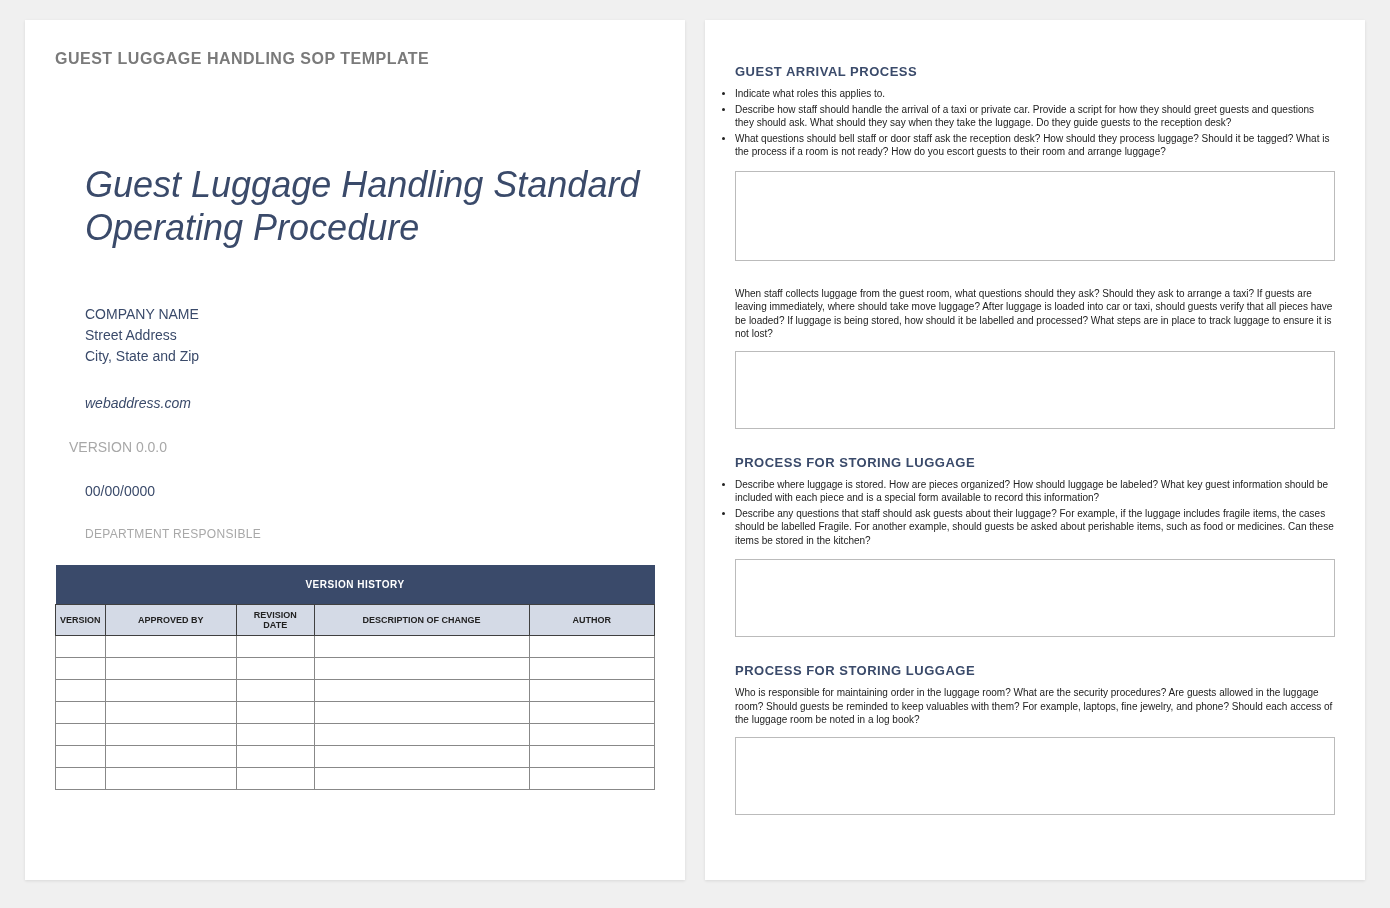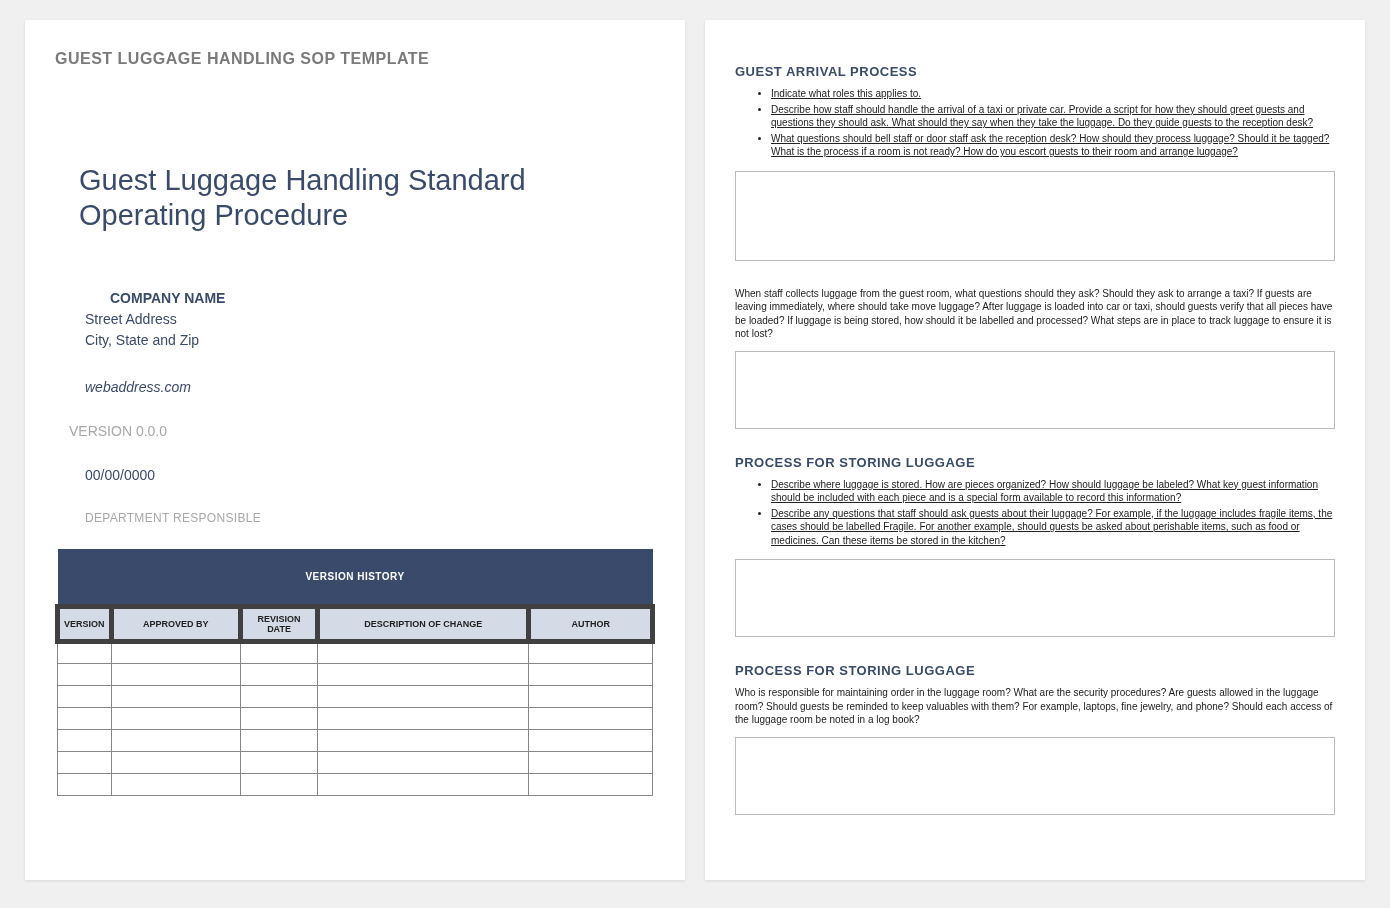--- a/index.html
+++ b/index.html
@@ -20,34 +20,35 @@
     position: relative;
   }
   .template-label {
     color: #7a7a7a;
     font-weight: bold;
     font-size: 16px;
     letter-spacing: 0.5px;
   }
   .main-title {
     color: #3a4a6a;
-    font-size: 29px;
+    font-size: 36px;
     font-weight: 300;
     line-height: 1.2;
     margin-top: 95px;
-    margin-left: 24px;
+    margin-left: 30px;
+    font-style: italic;
   }
   .info-block {
     margin-top: 55px;
     margin-left: 30px;
     color: #3a4a6a;
     font-size: 14px;
     line-height: 1.5;
   }
-  .info-block .company { font-weight: 700; margin-left: 25px; }
+  .info-block .company { font-weight: 400; }
   .web-address {
     margin-top: 28px;
     margin-left: 30px;
     color: #3a4a6a;
     font-size: 14px;
     font-style: italic;
   }
   .version-line {
     margin-top: 28px;
     margin-left: 14px;
@@ -71,32 +72,32 @@
     width: 100%;
     border-collapse: collapse;
     margin-top: 24px;
     font-size: 10px;
   }
   .version-table th.table-title {
     background: #3a4a6a;
     color: #fff;
     font-weight: bold;
     font-size: 10px;
-    padding: 22px;
+    padding: 14px;
     text-align: center;
     letter-spacing: 0.5px;
   }
   .version-table th.col-header {
     background: #d4dae6;
     color: #222;
     font-weight: bold;
     font-size: 9px;
     padding: 5px 4px;
     text-align: center;
-    border: 5px solid #404040;
+    border: 1px solid #404040;
   }
   .version-table td {
     border: 1px solid #888;
     height: 22px;
     padding: 2px;
   }
   .col-version { width: 8%; }
   .col-approved { width: 22%; }
   .col-revision { width: 13%; }
   .col-desc { width: 36%; }
@@ -107,25 +108,23 @@
     color: #3a4a6a;
     font-weight: bold;
     font-size: 13px;
     letter-spacing: 0.5px;
     margin-bottom: 8px;
   }
   .section-block { margin-bottom: 22px; }
   .section-block:first-child .section-heading { margin-top: 14px; }
   .bullet-list {
     list-style: disc;
-    margin-left: 36px;
     font-size: 10px;
     color: #222;
     line-height: 1.35;
-    text-decoration: underline;
   }
   .bullet-list li { margin-bottom: 2px; }
   .section-para {
     font-size: 10px;
     color: #222;
     line-height: 1.35;
   }
   .input-box {
     border: 1px solid #bbb;
     width: 100%;

